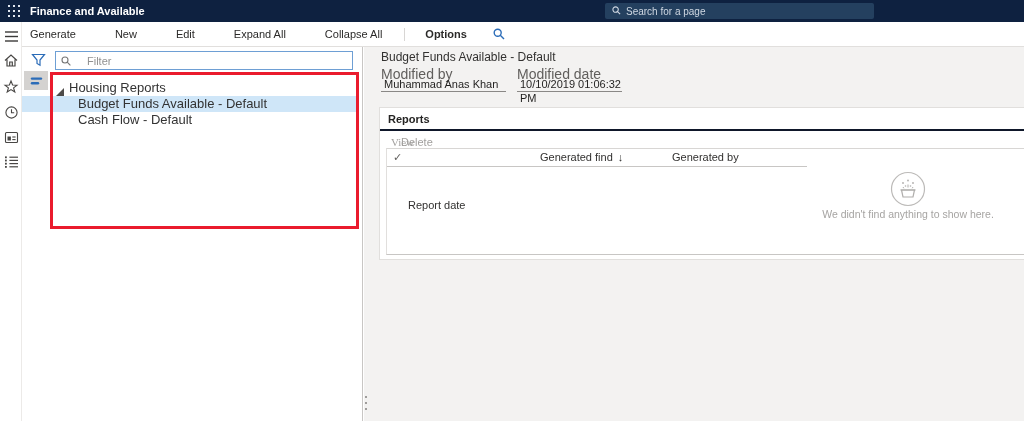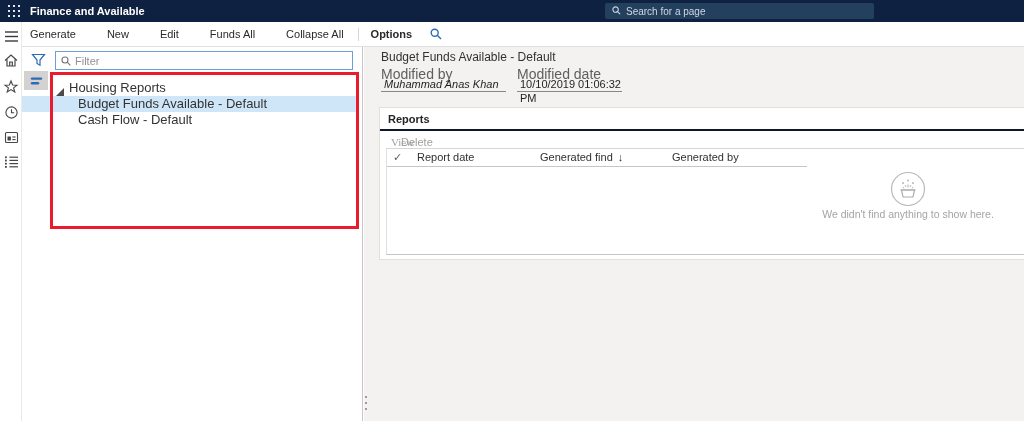--- a/index.html
+++ b/index.html
@@ -12,21 +12,21 @@
     display:grid; grid-template-columns:repeat(3,1fr); grid-template-rows:repeat(3,1fr); gap:2px; cursor:pointer;}
   #waffle i { background:#dfe5ee; width:2px; height:2px; }
   #app-title { position:absolute; left:30px; top:0; height:22px; line-height:22px;
     color:#fff; font-size:11px; font-weight:bold; }
   #top-search { position:absolute; left:590px; top:3px; width:269px; height:16px;
     background:#24405f; border-radius:2px; display:flex; align-items:center; padding:2px 7px;
     color:#cfd7e2; font-size:10px; gap:5px; cursor:text;margin-left:15px;}
 
   
   #toolbar { position:absolute; left:22px; top:22px; right:0; height:25px; background:#fff;
-    border-bottom:1px solid #e1dfdd; display:flex; align-items:center; font-size:11px; color:#2b2a29;}
+    border-bottom:1px solid #e1dfdd; display:flex; align-items:center; font-size:11px; color:#2b2a29;gap:8px;}
   .tb-item { margin-left:31px; cursor:pointer; white-space:nowrap;}
   .tb-item:first-child { margin-left:8px; }
   .tb-sep { width:1px; height:13px; background:#d8d6d4; margin-left:14px; }
   .tb-options { font-weight:bold; margin-left:12px; cursor:pointer;}
   .tb-search { margin-left:18px; cursor:pointer; display:flex; align-items:center;}
 
   
   #leftrail { position:absolute; left:0; top:22px; width:22px; bottom:0; background:#fff;
     border-right:1px solid #eceae8; }
   .rail-ic { position:absolute; left:0; width:22px; height:18px; display:flex;
@@ -35,21 +35,21 @@
 
   
   #leftpane { position:absolute; left:22px; top:47px; width:341px; bottom:0; background:#fff;
     border-right:1px solid #c8c6c4; }
   #strip-filter { position:absolute; left:6px; top:4px; width:20px; height:18px;
     display:flex; align-items:center; justify-content:center; cursor:pointer;}
   #strip-flat { position:absolute; left:2px; top:24px; width:24px; height:19px; background:#d4d2d0;
     display:flex; align-items:center; justify-content:center; cursor:pointer;}
   #filter-box { position:absolute; left:33px; top:4px; width:298px; height:19px;
     border:1px solid #6e9fd4; background:#fff; display:flex; align-items:center;
-    padding:0 5px; gap:4px; }
+    padding:0 5px; gap:16px; }
   #filter-box input { border:none; outline:none; font-size:11px; width:100%;
     font-family:inherit; color:#323130; }
   #filter-box input::placeholder { color:#919191; }
 
   .tree { position:absolute; left:0; top:33px; right:6px; font-size:13px; color:#333; }
   .tree-row { height:16px; line-height:16px; display:flex; align-items:center; cursor:pointer; }
   .tree-row.selected { background:#cfe6f8; }
   .tw { width:8px; height:8px; margin-left:34px; margin-right:5px; flex:none; }
   .lvl1 { padding-left:56px; }
 
@@ -75,21 +75,21 @@
   #card-caption span { position:absolute; left:8px; top:5px; font-size:11px; font-weight:bold; color:#252423;}
   .card-action { position:absolute; top:28px; font-size:11px; color:#a19f9d; cursor:default;}
 
   #grid { position:absolute; left:6px; top:40px; right:0; height:107px;
     border-left:1px solid #e1dfdd; border-top:1px solid #d8d6d4; border-bottom:1px solid #c8c6c4;
     background:#fff; }
   #grid-header { position:absolute; left:0; top:0; width:420px; height:18px;
     border-bottom:1px solid #c8c6c4; font-size:11px; color:#323130; }
   #grid-header .chk { position:absolute; left:6px; top:2px; color:#605e5c; font-size:11px; cursor:pointer;}
   .colh { position:absolute; top:2px; cursor:pointer; white-space:nowrap;}
-  .col-1 { left:30px; } .col-2 { left:153px; } .col-3 { left:285px; }
+  .col-1 { left:21px;margin-top:48px; } .col-2 { left:153px; } .col-3 { left:285px; }
   .sort-arrow { margin-left:5px; color:#323130; }
 
   #empty-icon { position:absolute; left:503px; top:22px; }
   #empty-msg { position:absolute; left:421px; top:59px; width:200px; text-align:center;
     font-size:10.5px; color:#a6a4a2; }
 
   svg { overflow:visible; }
 </style>
 </head>
 <body>
@@ -115,21 +115,21 @@
         </svg>
     </span>
     <span>Search for a page</span>
   </div>
 </div>
 
 <div id="toolbar">
   <span class="tb-item">Generate</span>
   <span class="tb-item">New</span>
   <span class="tb-item">Edit</span>
-  <span class="tb-item">Funds All</span>
+  <span class="tb-item">Expand All</span>
   <span class="tb-item">Collapse All</span>
   <span class="tb-sep"></span>
   <span class="tb-options">Options</span>
   <span class="tb-search">
     <svg width="12" height="12" viewBox="0 0 12 12">
         <circle cx="4.7" cy="4.7" r="3.5" fill="none" stroke="#2b6cb8" stroke-width="1.4"></circle>
         <line x1="7.3" y1="7.3" x2="11" y2="11" stroke="#2b6cb8" stroke-width="1.4"></line>
       </svg>
   </span>
 </div>
@@ -234,21 +234,21 @@
 <div id="grip">
     <i></i>
     <i></i>
     <i></i>
   </div>
 
 <div id="content">
   <div id="detail-title">Budget Funds Available - Default</div>
 
   <div class="fld-label" style="left:17px; top:19px;">Modified by</div>
-  <div class="fld-value" style="left:17px; top:30px; width:125px;font-style:italic;">Muhammad Anas Khan</div>
+  <div class="fld-value" style="left:17px; top:30px; width:125px;">Muhammad Anas Khan</div>
 
   <div class="fld-label" style="left:153px; top:19px;">Modified date</div>
   <div class="fld-value" style="left:153px; top:30px; width:105px;">10/10/2019 01:06:32 PM</div>
 
   <div id="card">
     <div id="card-caption">
       <span>Reports</span>
     </div>
     <span class="card-action" style="left:11px;font-family:Liberation Serif, serif;">View</span>
     <span class="card-action" style="left:21px;">Delete</span>

